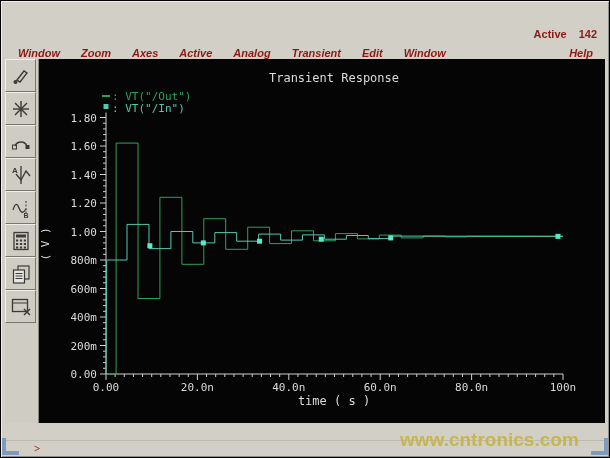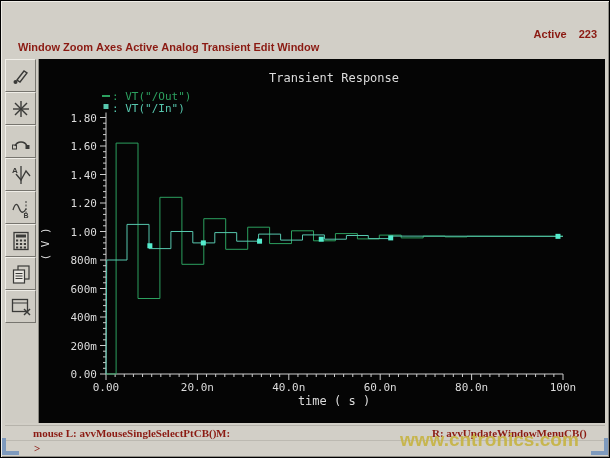--- a/index.html
+++ b/index.html
@@ -19,22 +19,22 @@
   .winbtn{width:14px;height:14px;background:#cac7bf;border:1px solid;
           border-color:#f0eee8 #77756f #77756f #f0eee8;display:flex;align-items:center;justify-content:center;
           cursor:pointer;}
   .glyph-min{width:8px;height:3px;border-bottom:2px solid #222;}
   .glyph-max{width:8px;height:7px;border:1px solid #222;border-top:2px solid #222;}
   .glyph-close{font-size:10px;font-weight:bold;color:#222;line-height:1;}
   
   .active-row{position:absolute;left:16px;top:26px;right:4px;height:14px;display:flex;justify-content:flex-end;
               align-items:center;gap:12px;padding-right:8px;}
   .active-row span{color:#8b1a12;font-weight:bold;font-size:11px;}
-  .menubar{position:absolute;left:4px;top:40px;right:4px;height:18px;display:flex;align-items:flex-start;
-           gap:3px;padding-left:13px;}
+  .menubar{position:absolute;left:4px;top:40px;right:4px;height:18px;display:flex;align-items:flex-end;
+           gap:21px;padding-left:13px;font-style:italic;}
   .menu-item{color:#8b1a12;font-weight:bold;font-size:11px;cursor:pointer;white-space:nowrap;}
   .menu-help{margin-left:auto;padding-right:12px;margin-top:32px;}
   
   .toolbar{position:absolute;left:4px;top:58px;width:33px;height:364px;background:#cfccc4;
            border-right:1px solid #8a8881;}
   .tool-btn{width:31px;height:33px;box-sizing:border-box;background:#cfccc4;border:1px solid;
             border-color:#f0eee8 #77756f #77756f #f0eee8;display:flex;align-items:center;justify-content:center;
             cursor:pointer;}
   .canvas{position:absolute;left:38px;top:58px;width:566px;height:364px;background:#050505;}
   #chart{position:absolute;left:0;top:0;pointer-events:none;}
@@ -52,21 +52,21 @@
 </style>
 </head>
 <body>
 
 <div id="stage">
   <div class="window">
 
 
     <div class="active-row">
       <span>Active</span>
-      <span>223</span>
+      <span>142</span>
     </div>
 
     <div class="menubar" id="menubar">
 
       <span class="menu-item">Window</span>
         <span class="menu-item">Zoom</span>
         <span class="menu-item">Axes</span>
         <span class="menu-item">Active</span>
         <span class="menu-item">Analog</span>
         <span class="menu-item">Transient</span>
@@ -281,25 +281,20 @@
         <polyline points="105.0,373.0 115.1,373.0 115.1,142.1 137.0,142.1 137.0,297.5 158.9,297.5 158.9,196.3 180.9,196.3 180.9,263.3 202.8,263.3 202.8,217.7 224.7,217.7 224.7,248.3 246.7,248.3 246.7,226.2 268.6,226.2 268.6,242.6 290.5,242.6 290.5,229.8 312.5,229.8 312.5,239.8 334.4,239.8 334.4,232.6 356.4,232.6 356.4,237.9 378.3,237.9 378.3,234.1 400.2,234.1 400.2,236.9 422.2,236.9 422.2,235.1 444.1,235.1 444.1,235.9 466.0,235.9 466.0,235.3 562.0,235.3" fill="none" stroke="#2ca05f" stroke-width="1" stroke-linejoin="round"></polyline>
         <polyline points="105.0,373.0 105.7,259.0 126.0,259.0 126.0,223.4 148.0,223.4 148.0,247.6 169.9,247.6 169.9,230.5 191.8,230.5 191.8,241.9 213.8,241.9 213.8,231.6 235.7,231.6 235.7,240.2 257.6,240.2 257.6,233.1 279.6,233.1 279.6,239.1 301.5,239.1 301.5,233.9 323.4,233.9 323.4,238.2 345.4,238.2 345.4,234.5 367.3,234.5 367.3,237.6 389.3,237.6 389.3,235.1 562.0,235.3" fill="none" stroke="#57c7ae" stroke-width="1" stroke-linejoin="round"></polyline>
         <rect x="146.372" y="242.25" width="5" height="5" fill="#55eccd"></rect>
         <rect x="199.841" y="239.4" width="5" height="5" fill="#55eccd"></rect>
         <rect x="256.052" y="237.69" width="5" height="5" fill="#55eccd"></rect>
         <rect x="317.747" y="235.695" width="5" height="5" fill="#55eccd"></rect>
         <rect x="387.211" y="234.41250000000002" width="5" height="5" fill="#55eccd"></rect>
         <rect x="554.473" y="232.845" width="5" height="5" fill="#55eccd"></rect>
       </svg>
 
-    <div class="status1">
-      <span style="left:28px">mouse L: avvMouseSingleSelectPtCB()</span>
-      <span style="left:211px">M:</span>
-      <span style="left:427px">R: avvUpdateWindowMenuCB()</span>
-    </div>
     <div class="status2">
       <span style="left:29px">&gt;</span>
     </div>
 
     <div class="watermark">www.cntronics.com</div>
     <div class="corner corner-bl"></div>
     <div class="corner corner-br"></div>
   </div>
 </div>
 

